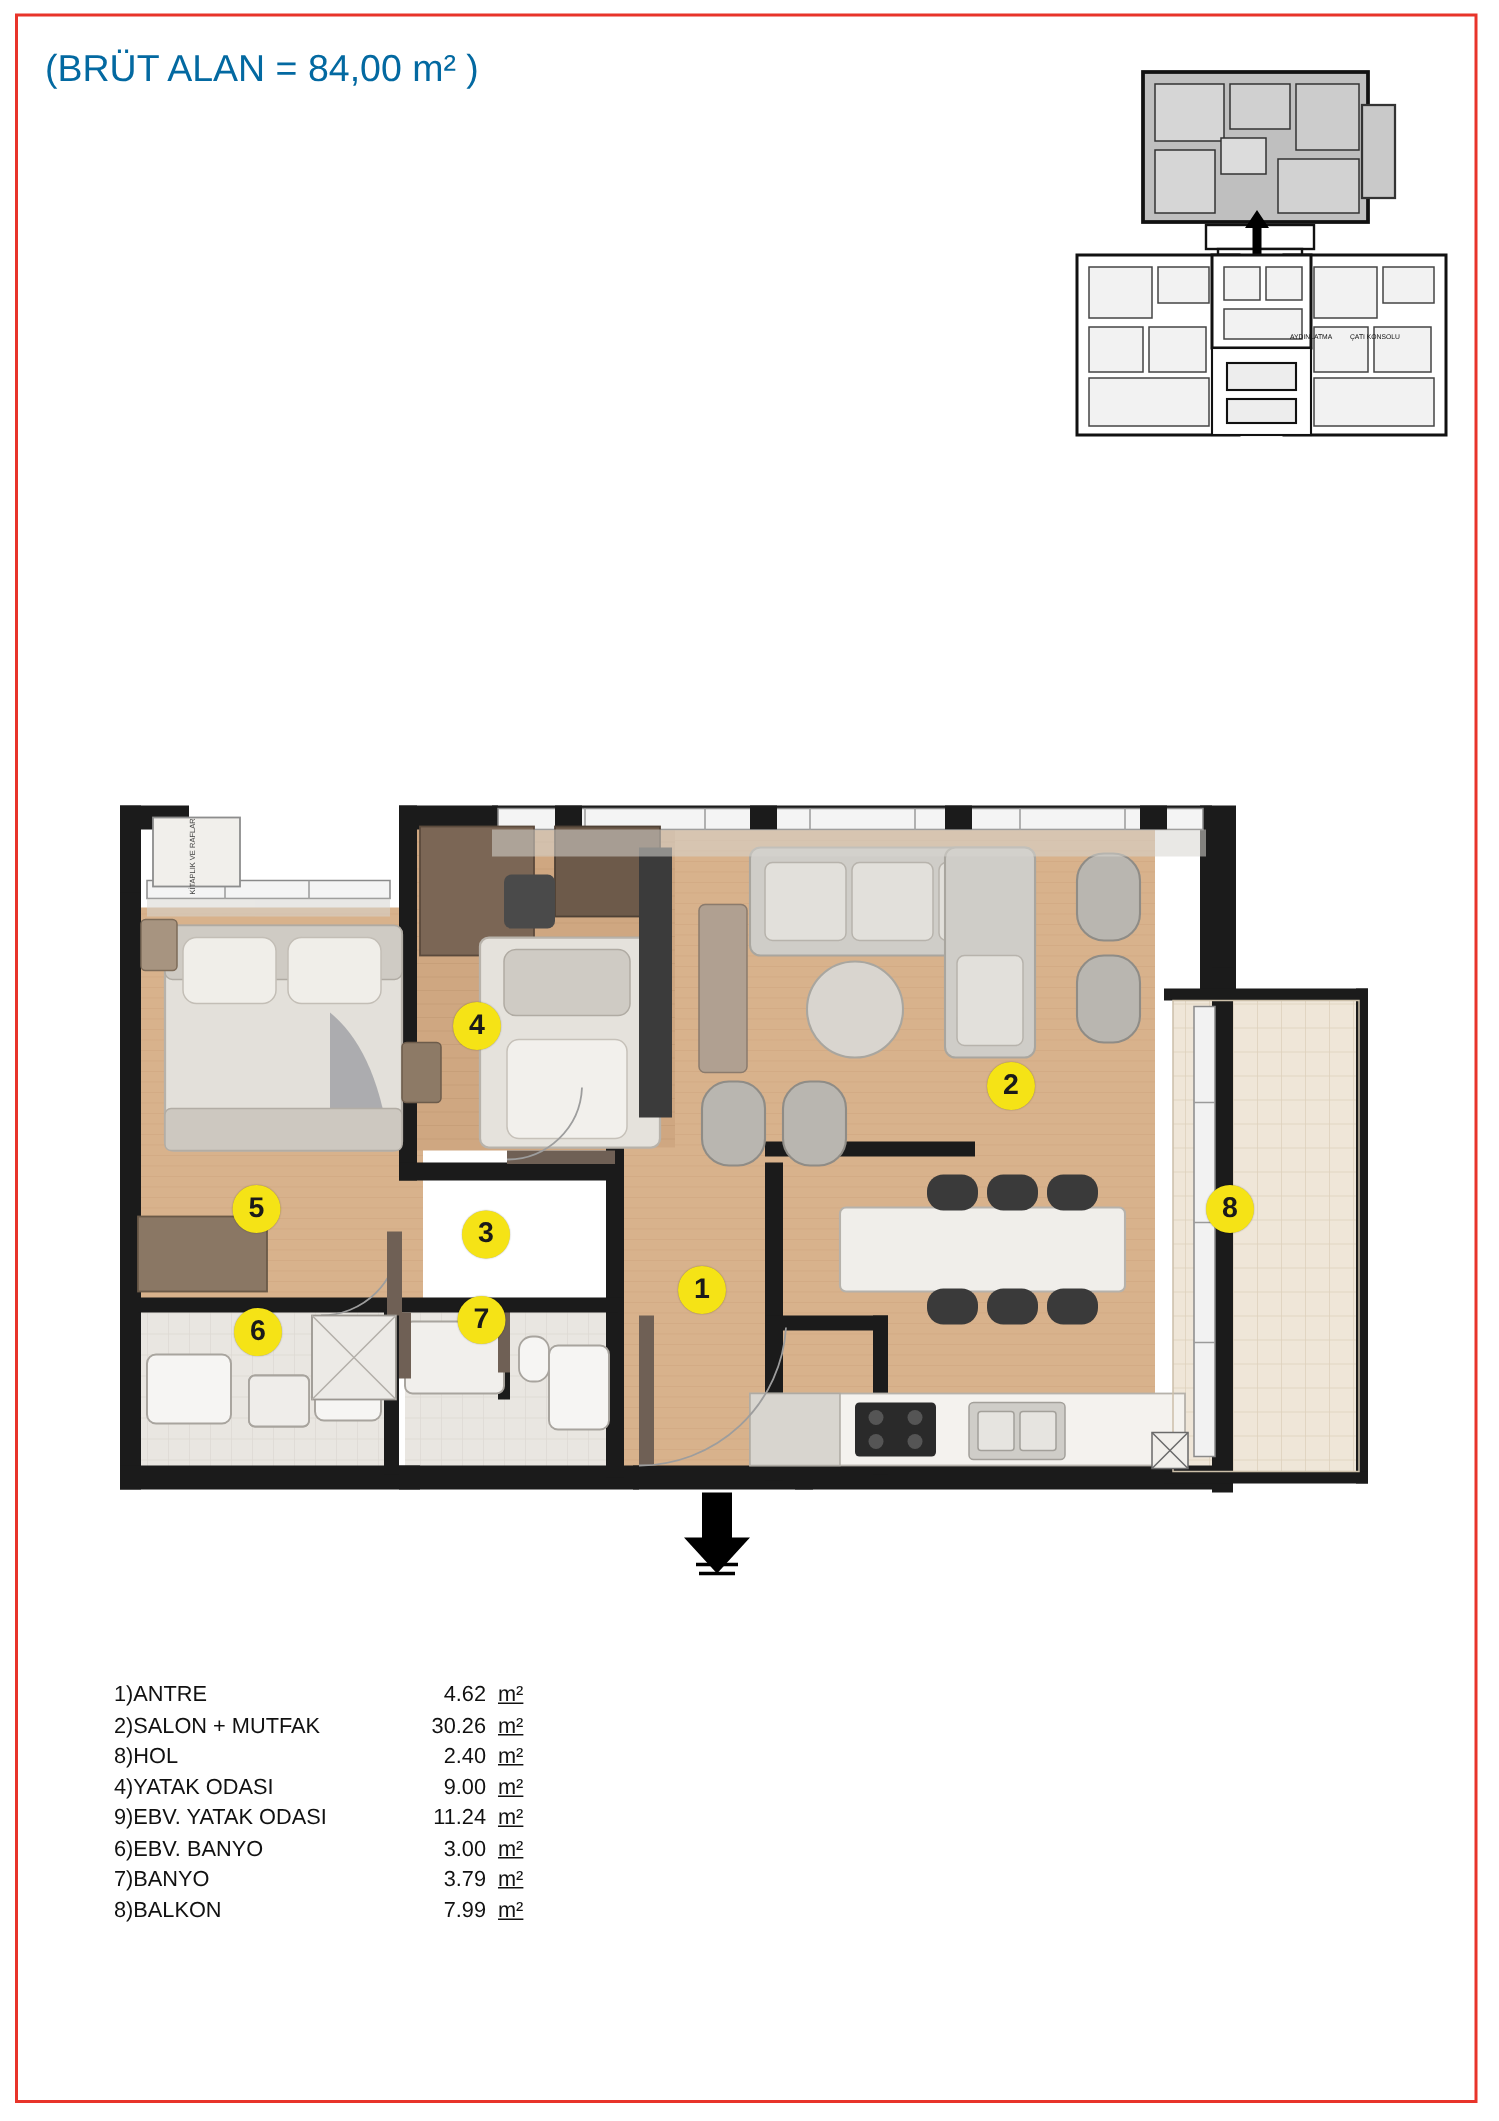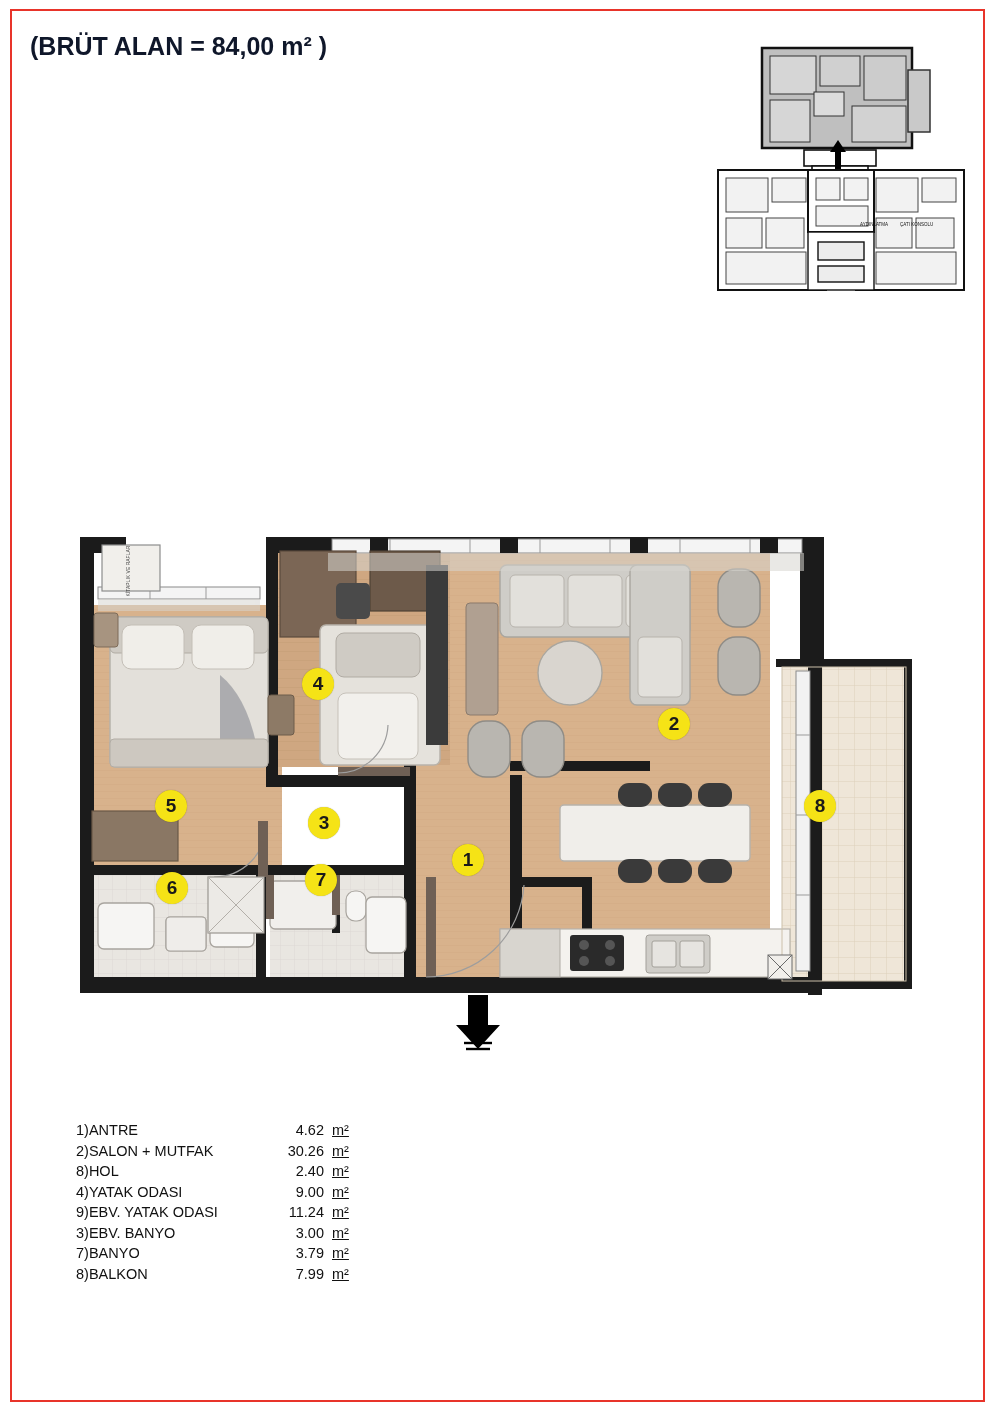--- a/index.html
+++ b/index.html
@@ -40,23 +40,22 @@
   .title-line {
     font-size: 31px;
     line-height: 39px;
     color: #231f20;
     letter-spacing: 0.3px;
     white-space: nowrap;
   }
   .title-area {
     margin-top: 4px;
     font-size: 25px;
-    color: #0f172a;
+    color: #0369a1;
     white-space: nowrap;
-    font-weight: bold;
   }
 
   
   .keyplan {
     position: absolute;
     left: 712px;
     top: 30px;
     width: 258px;
     height: 270px;
   }
@@ -442,21 +441,21 @@
       <span class="legend-name">4)YATAK ODASI</span>
       <span class="legend-value">9.00</span>
       <span class="legend-unit">m²</span>
     </div>
     <div class="legend-row">
       <span class="legend-name">9)EBV. YATAK ODASI</span>
       <span class="legend-value">11.24</span>
       <span class="legend-unit">m²</span>
     </div>
     <div class="legend-row">
-      <span class="legend-name">3)EBV. BANYO</span>
+      <span class="legend-name">6)EBV. BANYO</span>
       <span class="legend-value">3.00</span>
       <span class="legend-unit">m²</span>
     </div>
     <div class="legend-row">
       <span class="legend-name">7)BANYO</span>
       <span class="legend-value">3.79</span>
       <span class="legend-unit">m²</span>
     </div>
     <div class="legend-row">
       <span class="legend-name">8)BALKON</span>

